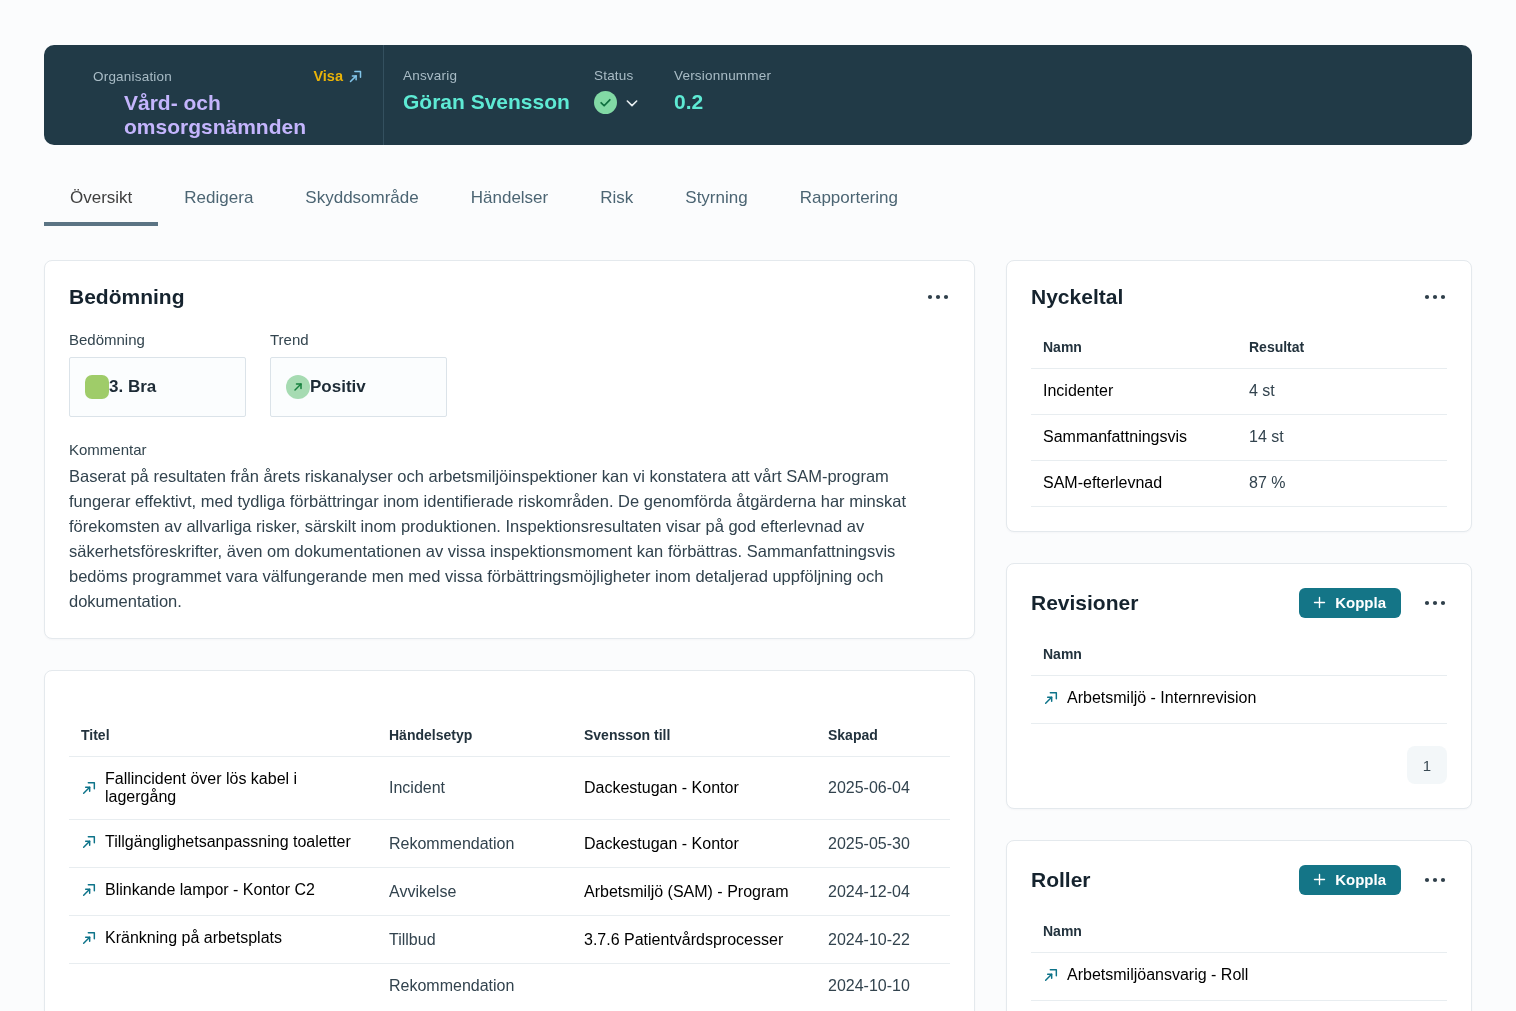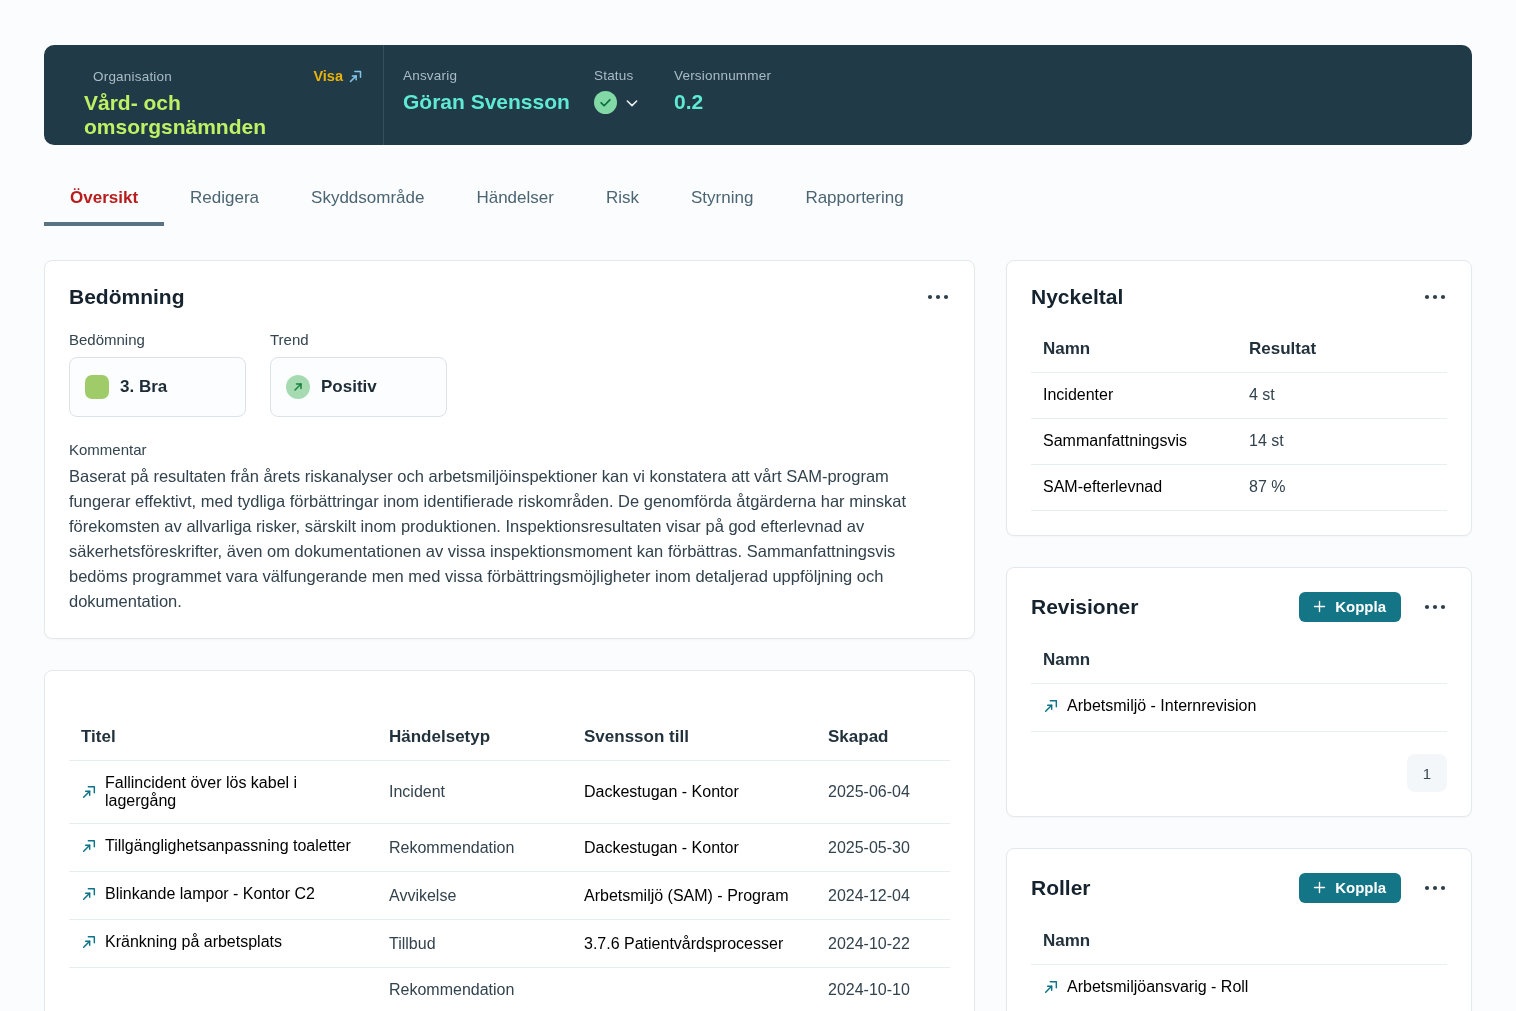--- a/index.html
+++ b/index.html
@@ -20,42 +20,42 @@
   }
   .tb-section { padding-top:23px; }
   .tb-org {
     flex:0 0 340px;
     padding-left:40px; padding-right:20px;
     border-right:1px solid #34505f;
   }
   .tb-label { font-size:13.5px; color:#a9bcc6; letter-spacing:.2px; }
   .tb-org-toprow { display:flex; justify-content:space-between; align-items:center;margin-left:9px; }
   .tb-value { margin-top:7px; font-size:21px; font-weight:bold; color:#5eead4; }
-  .tb-org .tb-value { color:#bef264; }
+  .tb-org .tb-value { color:#c4b5fd;margin-left:40px; }
   .visa-link {
     display:inline-flex; align-items:center; gap:5px;
     color:#eab308; font-size:14.5px; font-weight:bold; cursor:pointer;
   }
   .tb-person { margin-left:19px; width:176px; }
   .tb-status { margin-left:15px; width:58px; }
   .status-row { margin-top:8px; display:flex; align-items:center; gap:7px; cursor:pointer; }
   .status-dot {
     width:23px; height:23px; border-radius:50%;
     background:#82d9a5; display:flex; align-items:center; justify-content:center;
   }
   .tb-version { margin-left:22px; }
   
   .tabs { margin:30px 44px 0 44px; display:flex; }
   .tab {
     padding:13px 26px 14px 26px;
     font-size:17px; color:#4c6573; font-weight:500;
     cursor:pointer; white-space:nowrap;
     border-bottom:4px solid transparent;
   }
-  .tab.active { color:#b91c1c; font-weight:bold; border-bottom-color:#5b7484; }
+  .tab.active { color:#404040; font-weight:normal; border-bottom-color:#5b7484; }
   
   .main { display:flex; gap:31px; margin:34px 44px 0 44px; align-items:flex-start; }
   .col-left { width:931px; flex:0 0 931px; }
   .col-right { width:466px; flex:0 0 466px; }
   .card {
     background:#ffffff;
     border:1px solid #e4e9ed;
     border-radius:8px;
     padding:24px;
     box-shadow:0 1px 2px rgba(20,40,50,.03);
@@ -68,35 +68,35 @@
     width:40px; height:36px; border:1px solid #dde4e9; border-radius:8px;
     background:#fff; display:flex; align-items:center; justify-content:center;
     cursor:pointer;
   }
   .dots-btn { background:none; border:none; cursor:pointer; display:flex; align-items:center; }
   
   .assess-row { display:flex; gap:24px; margin-top:22px; }
   .field-label { font-size:15px; color:#33454f; margin-bottom:9px; }
   .value-box {
     width:177px; height:60px;
-    background:#fbfdfe; border:1px solid #dbe3e9; border-radius:8px;
-    display:flex; align-items:center; gap:11px; padding:16px 15px;
+    background:#fbfdfe; border:1px solid #dbe3e9; border-radius:2px;
+    display:flex; align-items:center; padding:16px 15px;
   }
   .value-box .chip { width:24px; height:24px; border-radius:7px; background:#9fcc69; flex:0 0 24px; }
   .trend-circle {
     width:24px; height:24px; border-radius:50%; background:#a6dbb2; flex:0 0 24px;
     display:flex; align-items:center; justify-content:center;
   }
   .value-text { font-size:17px; font-weight:bold; color:#1d2b36; }
   .kommentar-label { margin-top:24px; font-size:15px; color:#33454f; }
   .kommentar-text { margin-top:6px; font-size:16.5px; line-height:25px; color:#32434e; max-width:880px; }
   
   table { border-collapse:collapse; width:100%; }
   th {
-    text-align:left; font-size:17px; font-weight:bold; color:#22323d;
+    text-align:left; font-size:14px; font-weight:bold; color:#22323d;
     padding:8px 12px 13px 12px;
   }
   td { font-size:16px; color:#32434e; padding:13px 12px; border-top:1px solid #e8edf0; }
   .events-table { margin-top:24px; }
   .events-table col.c1 { width:308px; }
   .events-table col.c2 { width:195px; }
   .events-table col.c3 { width:244px; }
   a.tlink {
     color:#000000; text-decoration:none; cursor:pointer;
     display:inline-flex; align-items:center; gap:8px;

